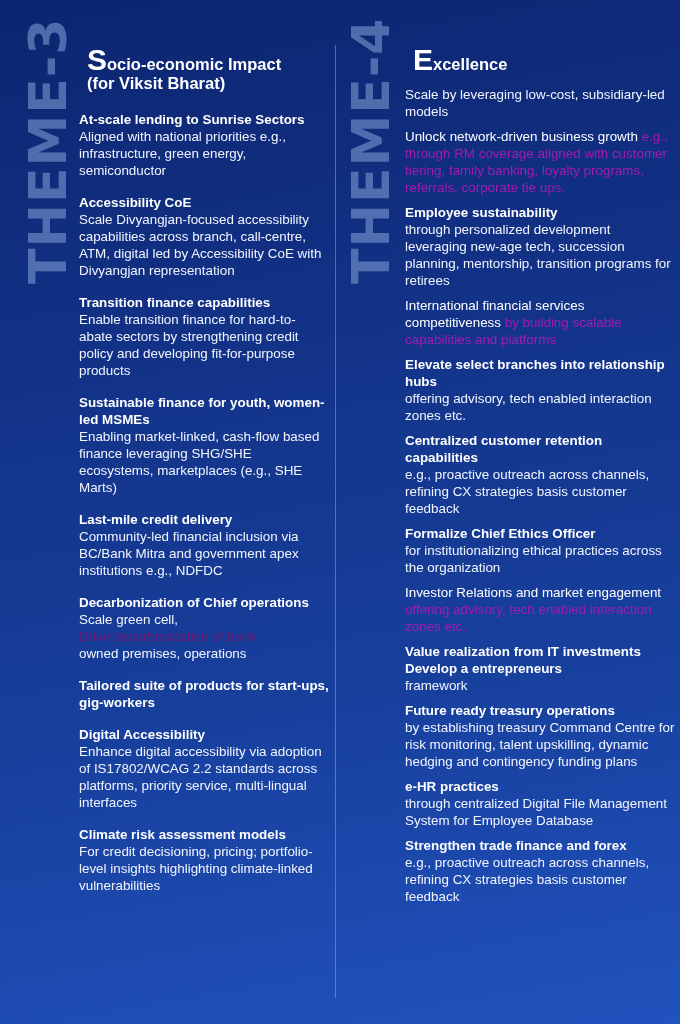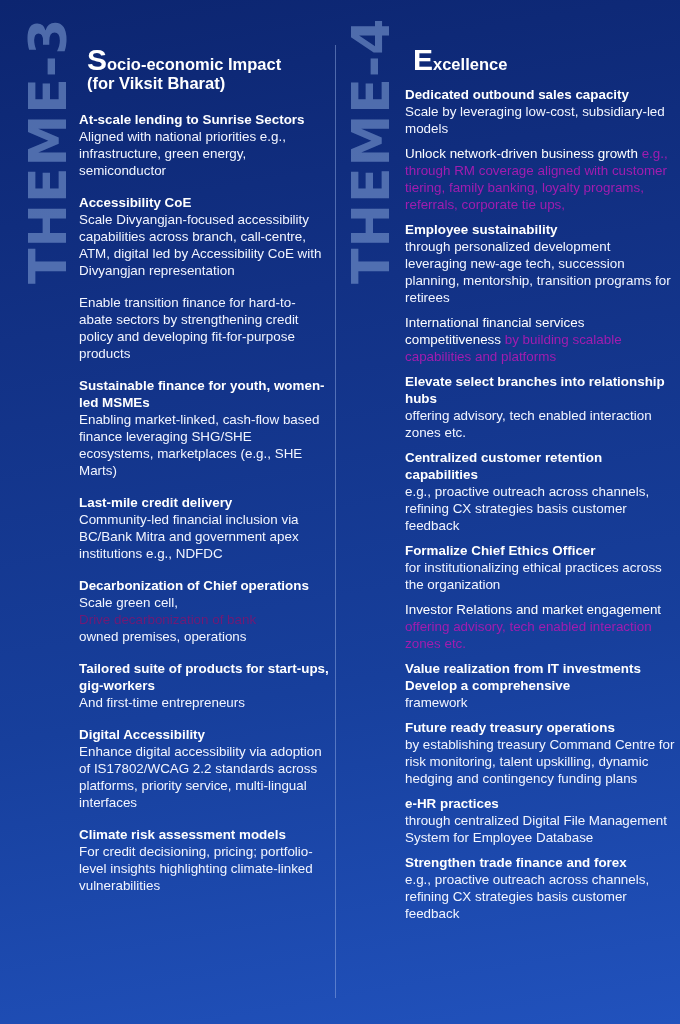--- a/index.html
+++ b/index.html
@@ -64,55 +64,54 @@
 
     <div class="item">
       <span class="t">At-scale lending to Sunrise Sectors</span>
       <span class="d">Aligned with national priorities e.g., infrastructure, green energy, semiconductor</span>
     </div>
     <div class="item">
       <span class="t">Accessibility CoE</span>
       <span class="d">Scale Divyangjan-focused accessibility capabilities across branch, call-centre, ATM, digital led by Accessibility CoE with Divyangjan representation</span>
     </div>
     <div class="item">
+      <span class="t">Transition finance capabilities</span>
       <span class="d">Enable transition finance for hard-to-abate sectors by strengthening credit policy and developing fit-for-purpose products</span>
     </div>
     <div class="item">
       <span class="t">Sustainable finance for youth, women-led MSMEs</span>
       <span class="d">Enabling market-linked, cash-flow based finance leveraging SHG/SHE ecosystems, marketplaces (e.g., SHE Marts)</span>
     </div>
     <div class="item">
       <span class="t">Last-mile credit delivery</span>
       <span class="d">Community-led financial inclusion via BC/Bank Mitra and government apex institutions e.g., NDFDC</span>
     </div>
     <div class="item">
       <span class="t">Decarbonization of Chief operations</span>
       <span class="d">Scale green cell,</span>
       <span class="d soft">Drive decarbonization of bank</span>
       <span class="d">owned premises, operations</span>
     </div>
     <div class="item">
       <span class="t">Tailored suite of products for start-ups, gig-workers</span>
-      <span class="d">And first-time entrepreneurs</span>
     </div>
     <div class="item">
       <span class="t">Digital Accessibility</span>
       <span class="d">Enhance digital accessibility via adoption of IS17802/WCAG 2.2 standards across platforms, priority service, multi-lingual interfaces</span>
     </div>
     <div class="item">
       <span class="t">Climate risk assessment models</span>
       <span class="d">For credit decisioning, pricing; portfolio-level insights highlighting climate-linked vulnerabilities</span>
     </div>
   </div>
 
   <div class="col col-right">
     <h2 class="heading"><span class="big">E</span><span>xcellence</span></h2>
 
     <div class="item">
-      <span class="t">Dedicated outbound sales capacity</span>
       <span class="d">Scale by leveraging low-cost, subsidiary-led models</span>
     </div>
     <div class="item">
       <span class="ti">Unlock network-driven business growth</span><span class="di"> e.g., through RM coverage aligned with customer tiering, family banking, loyalty programs, referrals, corporate tie ups,</span>
     </div>
     <div class="item">
       <span class="t">Employee sustainability</span>
       <span class="d">through personalized development leveraging new-age tech, succession planning, mentorship, transition programs for retirees</span>
     </div>
     <div class="item">
@@ -128,21 +127,21 @@
     </div>
     <div class="item">
       <span class="t">Formalize Chief Ethics Officer</span>
       <span class="d">for institutionalizing ethical practices across the organization</span>
     </div>
     <div class="item">
       <span class="ti">Investor Relations and market engagement</span><span class="di"> offering advisory, tech enabled interaction zones etc.</span>
     </div>
     <div class="item">
       <span class="t">Value realization from IT investments</span>
-      <span class="t">Develop a comprehensive</span>
+      <span class="t">Develop a entrepreneurs</span>
       <span class="d">framework</span>
     </div>
     <div class="item">
       <span class="t">Future ready treasury operations</span>
       <span class="d">by establishing treasury Command Centre for risk monitoring, talent upskilling, dynamic hedging and contingency funding plans</span>
     </div>
     <div class="item">
       <span class="t">e-HR practices</span>
       <span class="d">through centralized Digital File Management System for Employee Database</span>
     </div>

